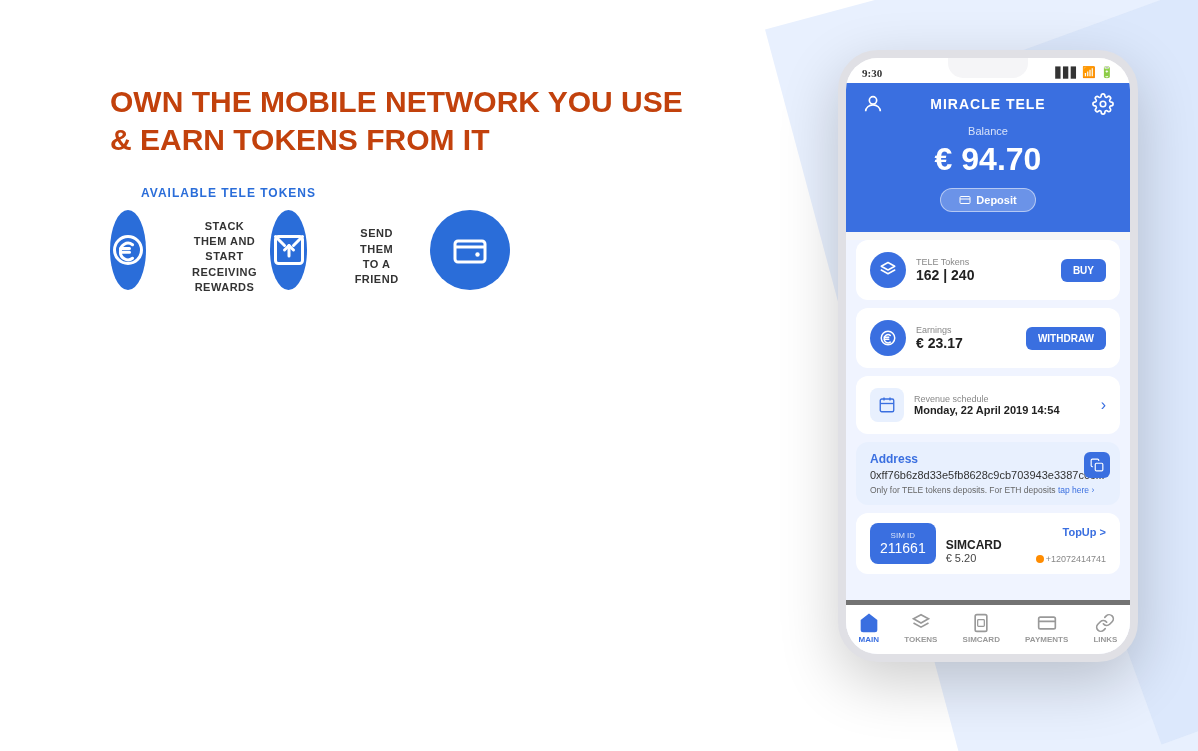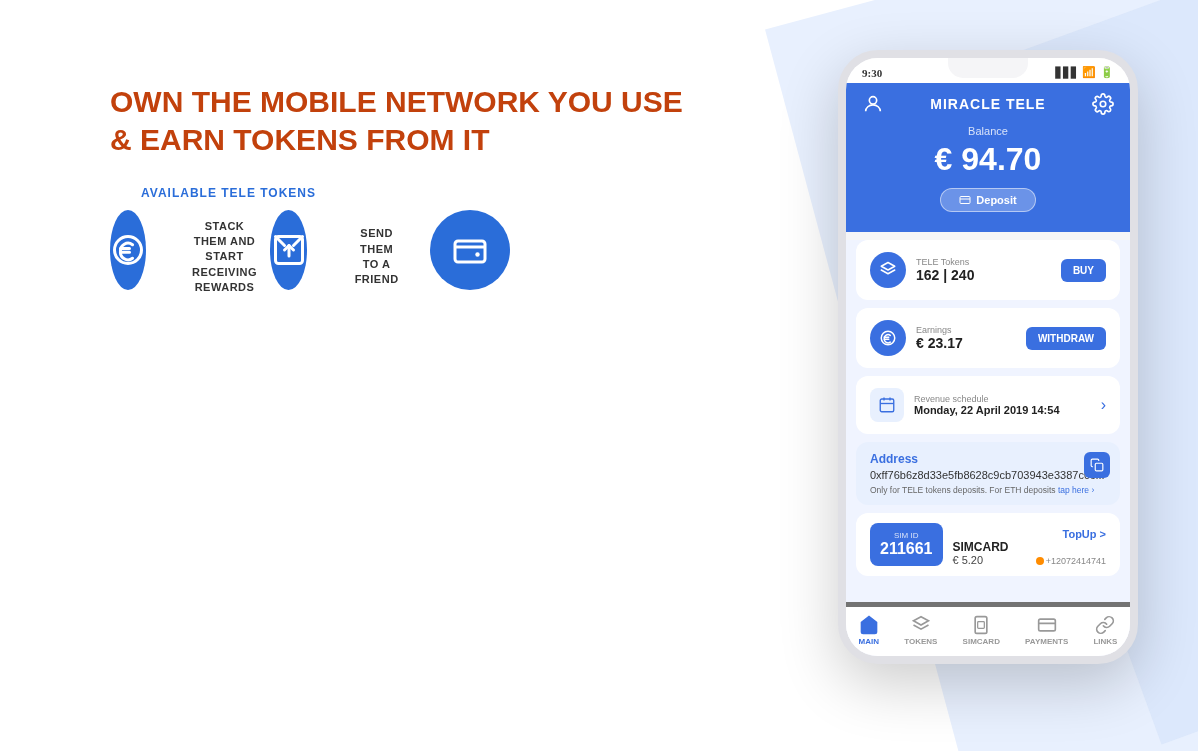--- a/index.html
+++ b/index.html
@@ -432,22 +432,22 @@
       border-radius: 8px;
       padding: 8px 10px;
       text-align: center;
       min-width: 50px;
     }
     .sim-id-label {
       font-size: 8px;
       color: rgba(255,255,255,0.8);
     }
     .sim-id-value {
-      font-size: 16px;
-      font-weight: 700;
+      font-size: 14px;
+      font-weight: 400;
       color: #ffffff;
     }
     .sim-info {
       flex: 1;
     }
     .sim-name {
       font-size: 12px;
       font-weight: 700;
       color: #222;
     }

